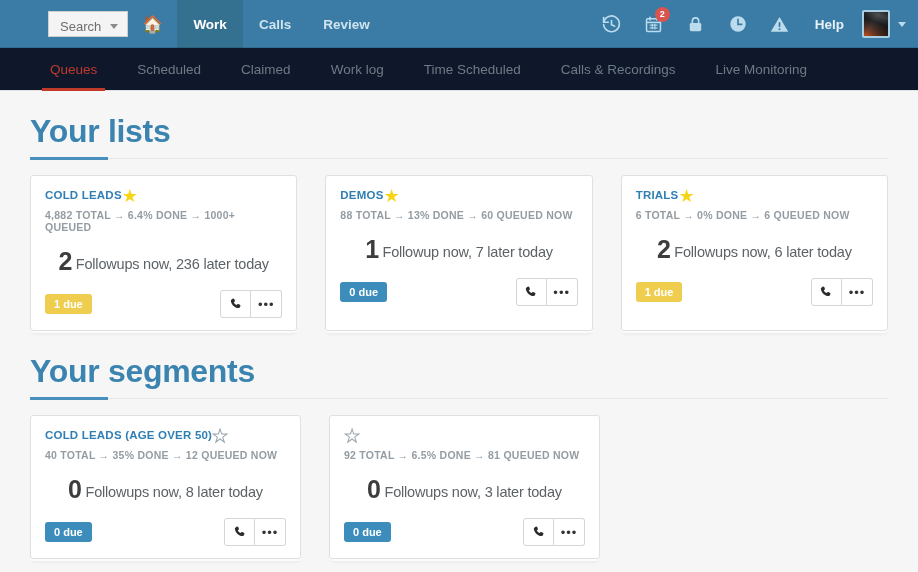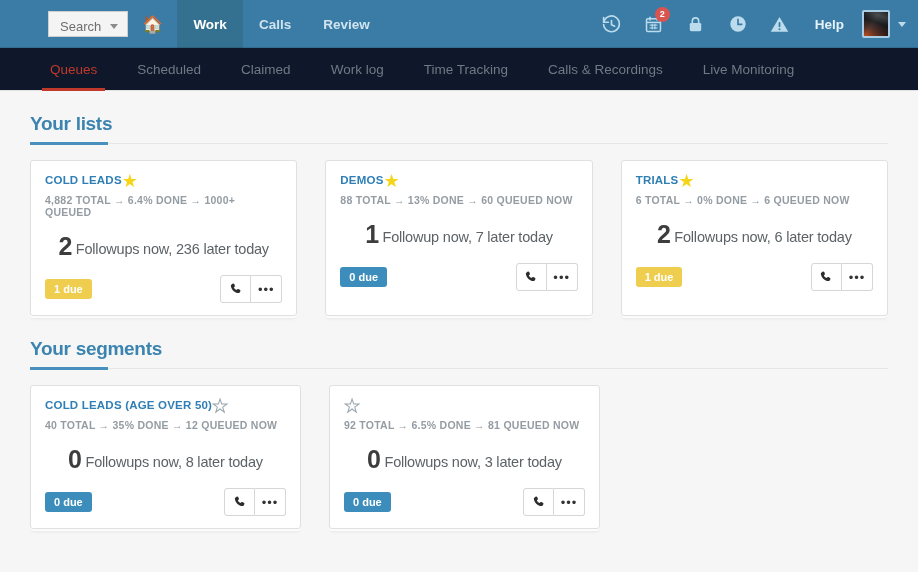--- a/index.html
+++ b/index.html
@@ -125,21 +125,21 @@
     position: absolute;
     left: 12px; right: 12px; bottom: -1px;
     height: 3px;
     background: #c0392b;
   }
 
   
   .page { padding: 0 30px; }
 
   .section-title {
-    font-size: 19px;
+    font-size: 32px;
     color: #3c84b0;
     font-weight: bold;
     letter-spacing: -0.3px;
     padding-top: 22px;
     padding-bottom: 8px;
   }
   .section-rule {
     height: 1px;
     background: #e6e6e6;
     position: relative;
@@ -300,21 +300,21 @@
       <span class="caret-dn" style="border-top-color:#bcdcee;"></span>
     </div>
   </div>
 </div>
 
 <div class="subnav">
   <div class="subnav-item active">Queues</div>
   <div class="subnav-item">Scheduled</div>
   <div class="subnav-item">Claimed</div>
   <div class="subnav-item">Work log</div>
-  <div class="subnav-item">Time Tracking</div>
+  <div class="subnav-item">Time Scheduled</div>
   <div class="subnav-item">Calls &amp; Recordings</div>
   <div class="subnav-item">Live Monitoring</div>
 </div>
 
 <div class="page">
 
   <div class="section-title">Your lists</div>
   <div class="section-rule"></div>
 
   <div class="card-row">

